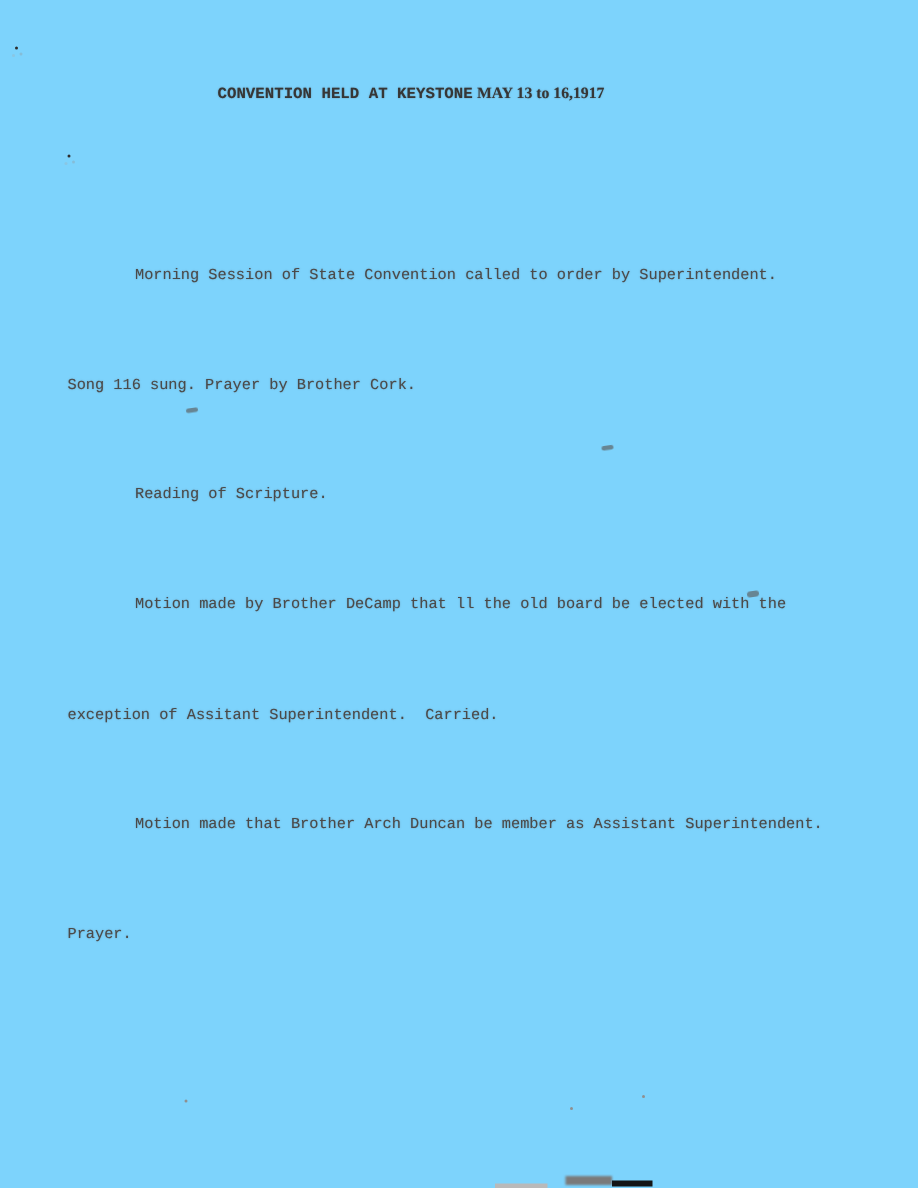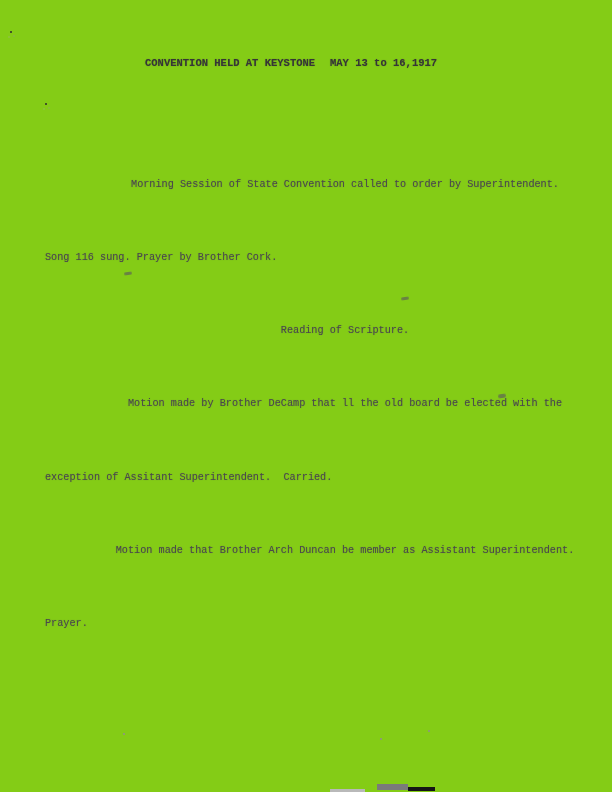--- a/index.html
+++ b/index.html
@@ -3,53 +3,53 @@
 <meta charset="utf-8">
 <style>
   html, body {
     margin: 0;
     padding: 0;
   }
   .paper {
     position: relative;
     width: 612px;
     height: 792px;
-    background: #84cc16;
+    background: #7dd3fc;
     overflow: hidden;
     font-family: "Liberation Mono", "DejaVu Sans Mono", monospace;
     color: #4a4a4a;
   }
   
   .heading {
     position: absolute;
     top: 57px;
     left: 0;
     width: 612px;
     height: 14px;
     font-size: 10.5px;
     font-weight: bold;
     color: #363636;
     text-shadow: 0 0 1px rgba(60,60,60,0.55);
     white-space: pre;
   }
   .heading .title-text { position: absolute; left: 145px; top: 0; }
-  .heading .date-text  { position: absolute; left: 330px; top: 0; }
+  .heading .date-text  { position: absolute; left: 318px; top: 0; font-family: Liberation Serif, serif; }
   
   .text-block {
     position: absolute;
     top: 124px;
     left: 45px;
     width: 555px;
     font-size: 10.2px;
     line-height: 24.4px;
     text-shadow: 0 0 1px rgba(90,90,90,0.55);
     white-space: pre;
   }
   .line         { text-indent: 0; }
-  .line.indent  { text-indent: 45px; text-align: center; }
+  .line.indent  { text-indent: 45px; }
   
   .speck {
     position: absolute;
     background: #2d2d2d;
     width: 2px; height: 2px;
     border-radius: 1px;
   }
   .speck.faint { background: #8f8f8f; width: 2px; height: 2px; }
   .speck.halo  { box-shadow: 3px 4px 0 rgba(150,150,150,0.35), -2px 5px 0 rgba(170,170,170,0.3); }
   .overstrike {

